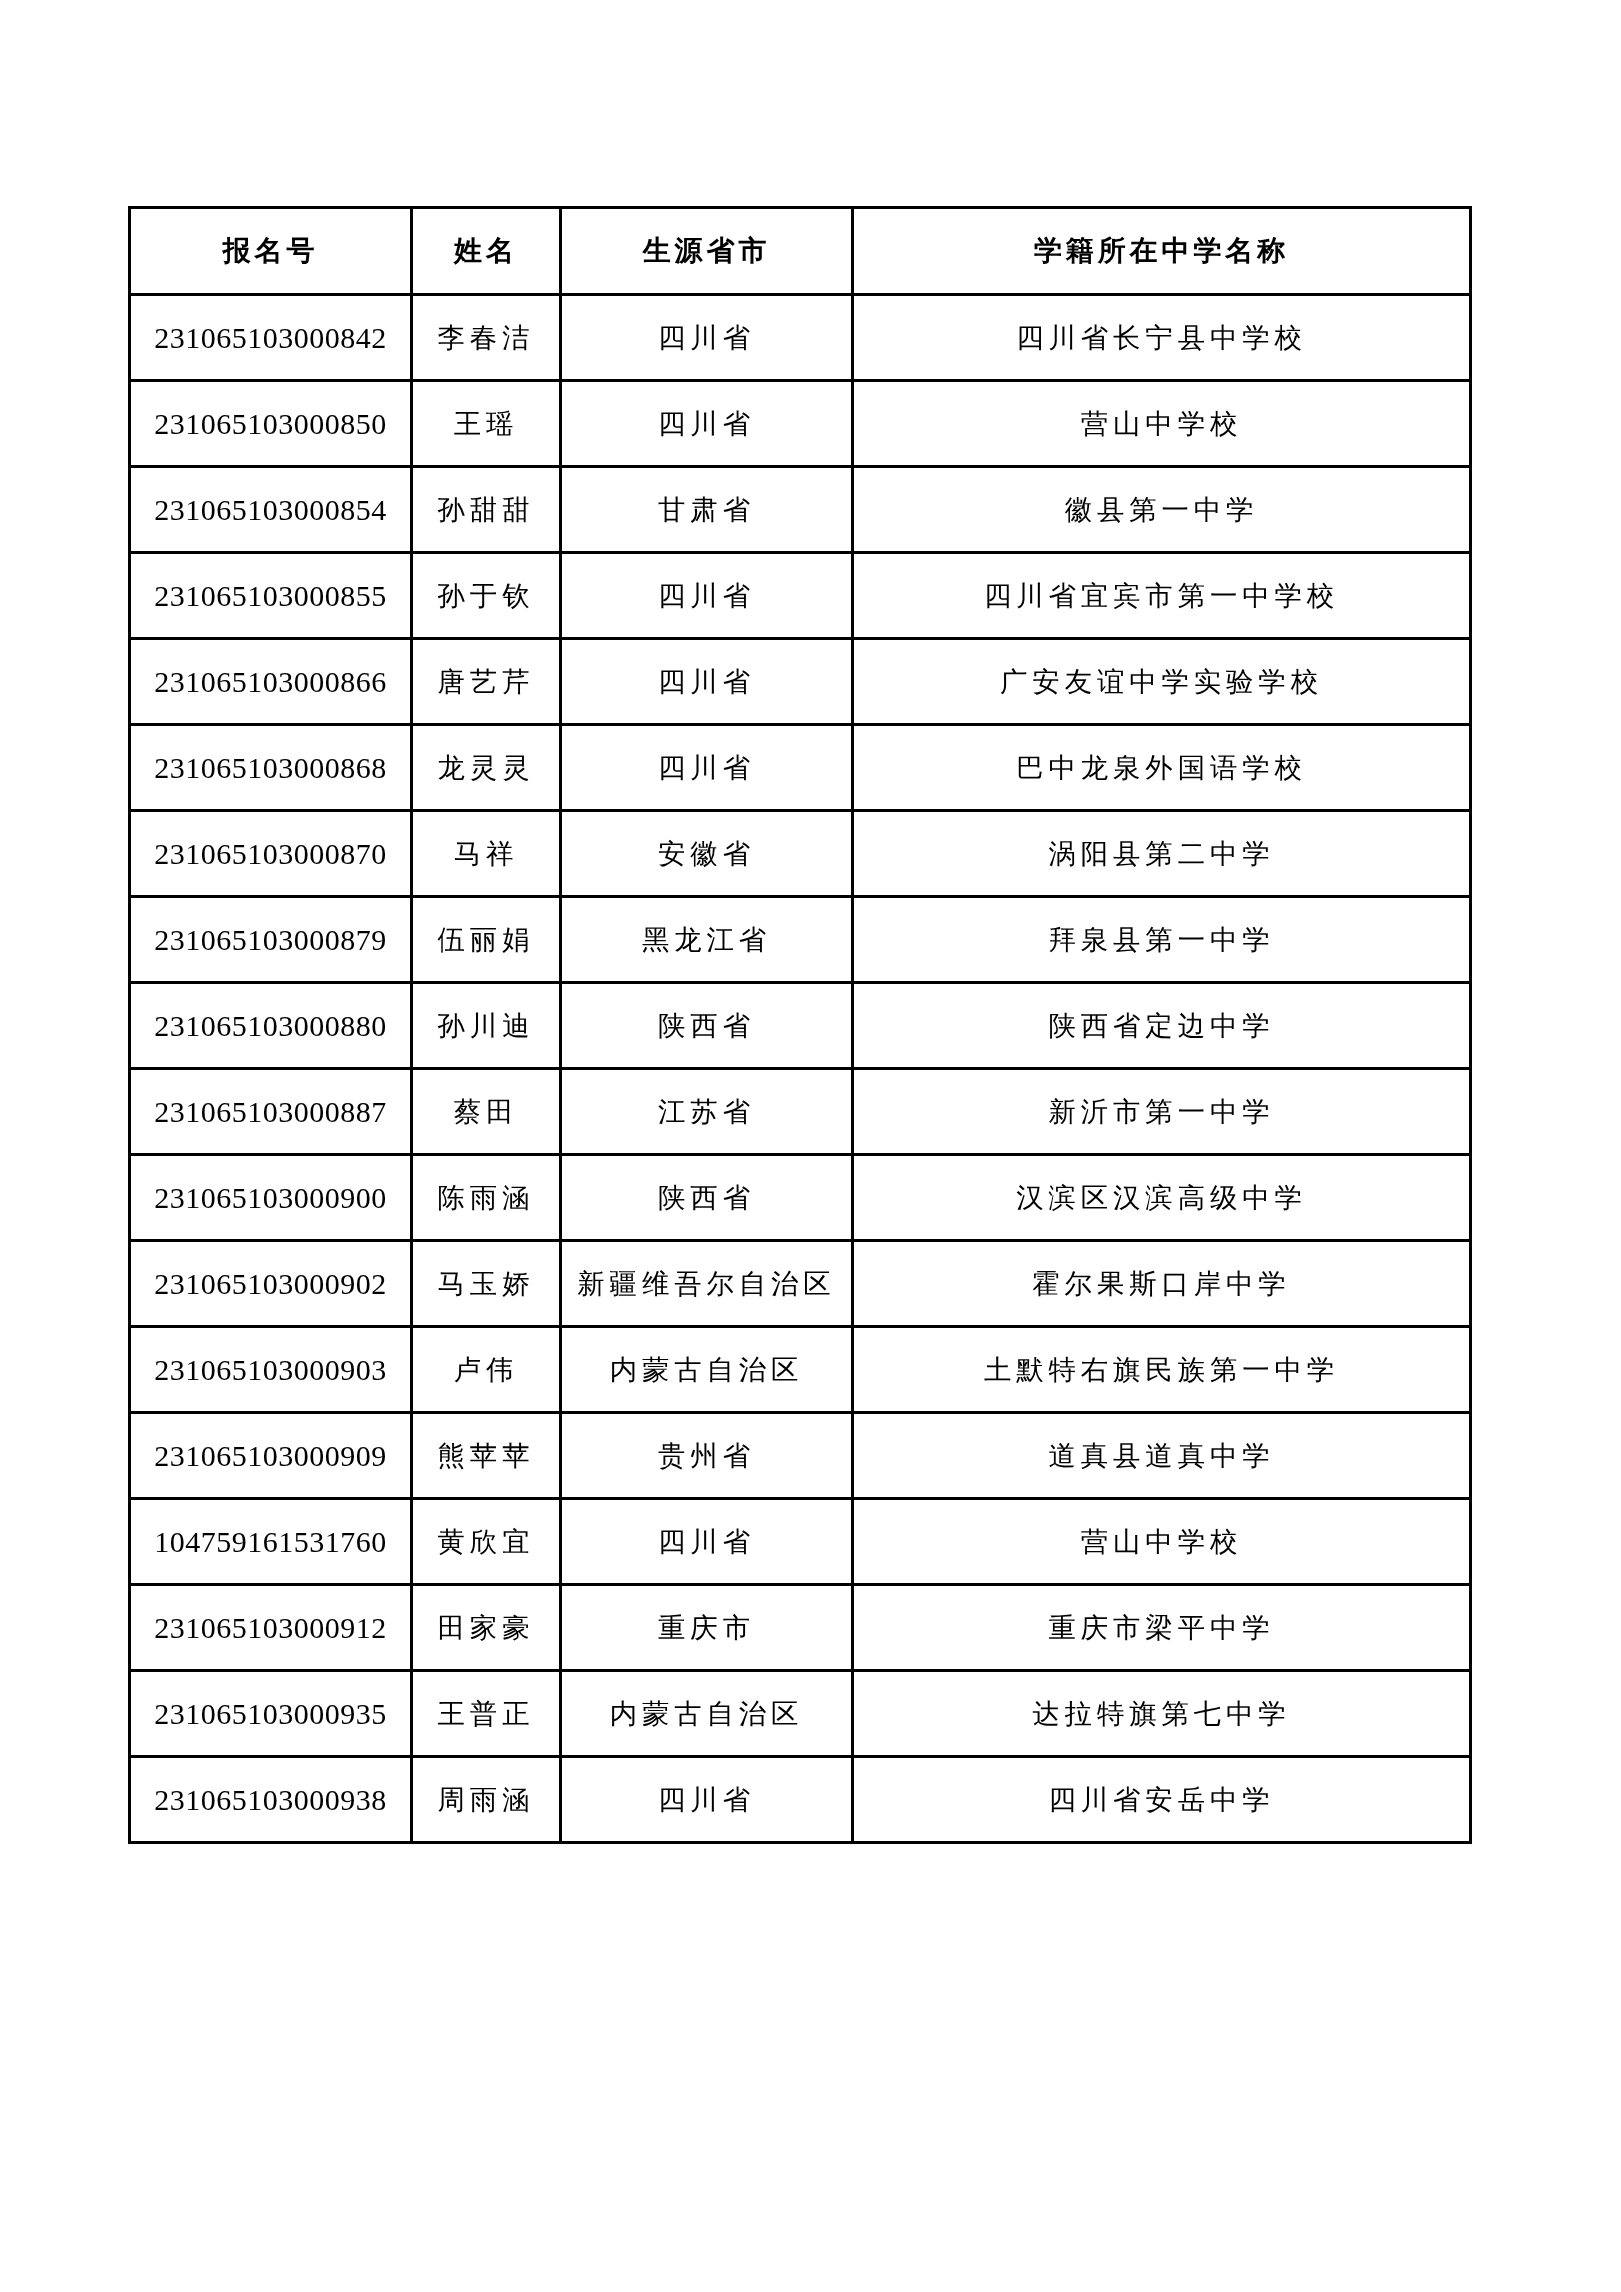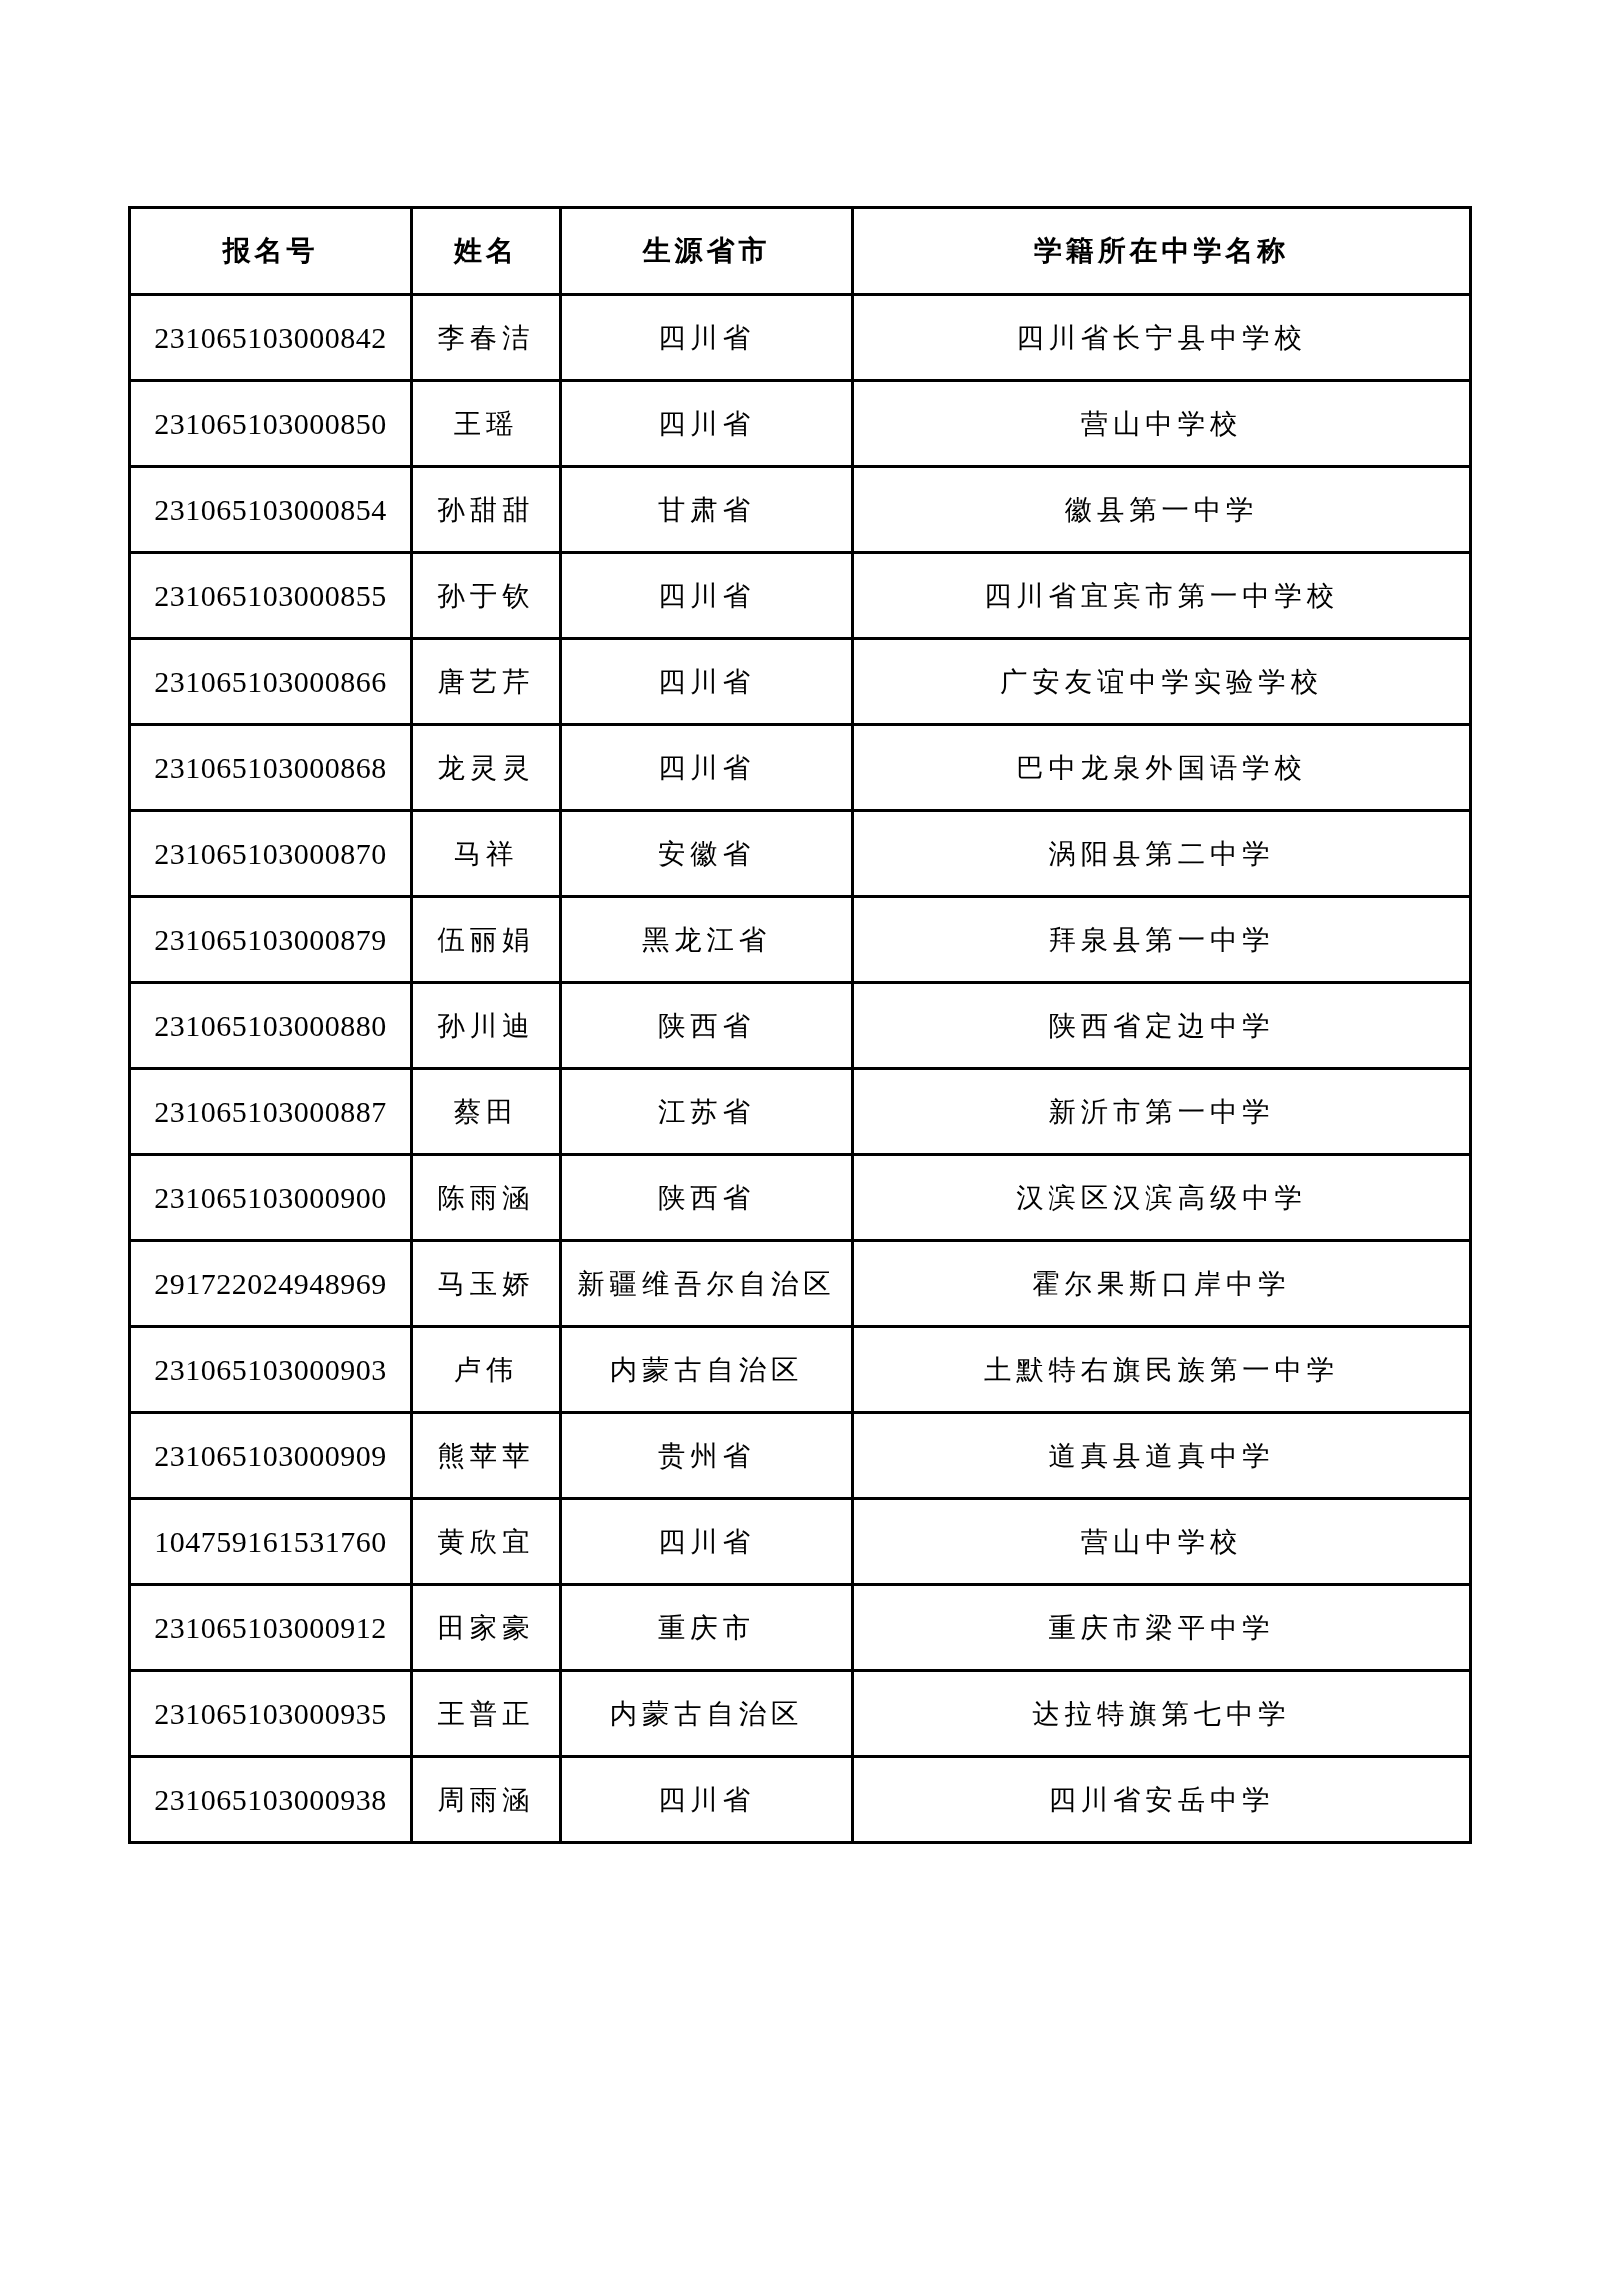--- a/index.html
+++ b/index.html
@@ -147,21 +147,21 @@
           <td class="cn">江苏省</td>
           <td class="cn">新沂市第一中学</td>
         </tr>
         <tr>
           <td class="regno">231065103000900</td>
           <td class="cn">陈雨涵</td>
           <td class="cn">陕西省</td>
           <td class="cn">汉滨区汉滨高级中学</td>
         </tr>
         <tr>
-          <td class="regno">291722024948969</td>
+          <td class="regno">231065103000902</td>
           <td class="cn">马玉娇</td>
           <td class="cn">新疆维吾尔自治区</td>
           <td class="cn">霍尔果斯口岸中学</td>
         </tr>
         <tr>
           <td class="regno">231065103000903</td>
           <td class="cn">卢伟</td>
           <td class="cn">内蒙古自治区</td>
           <td class="cn">土默特右旗民族第一中学</td>
         </tr>

